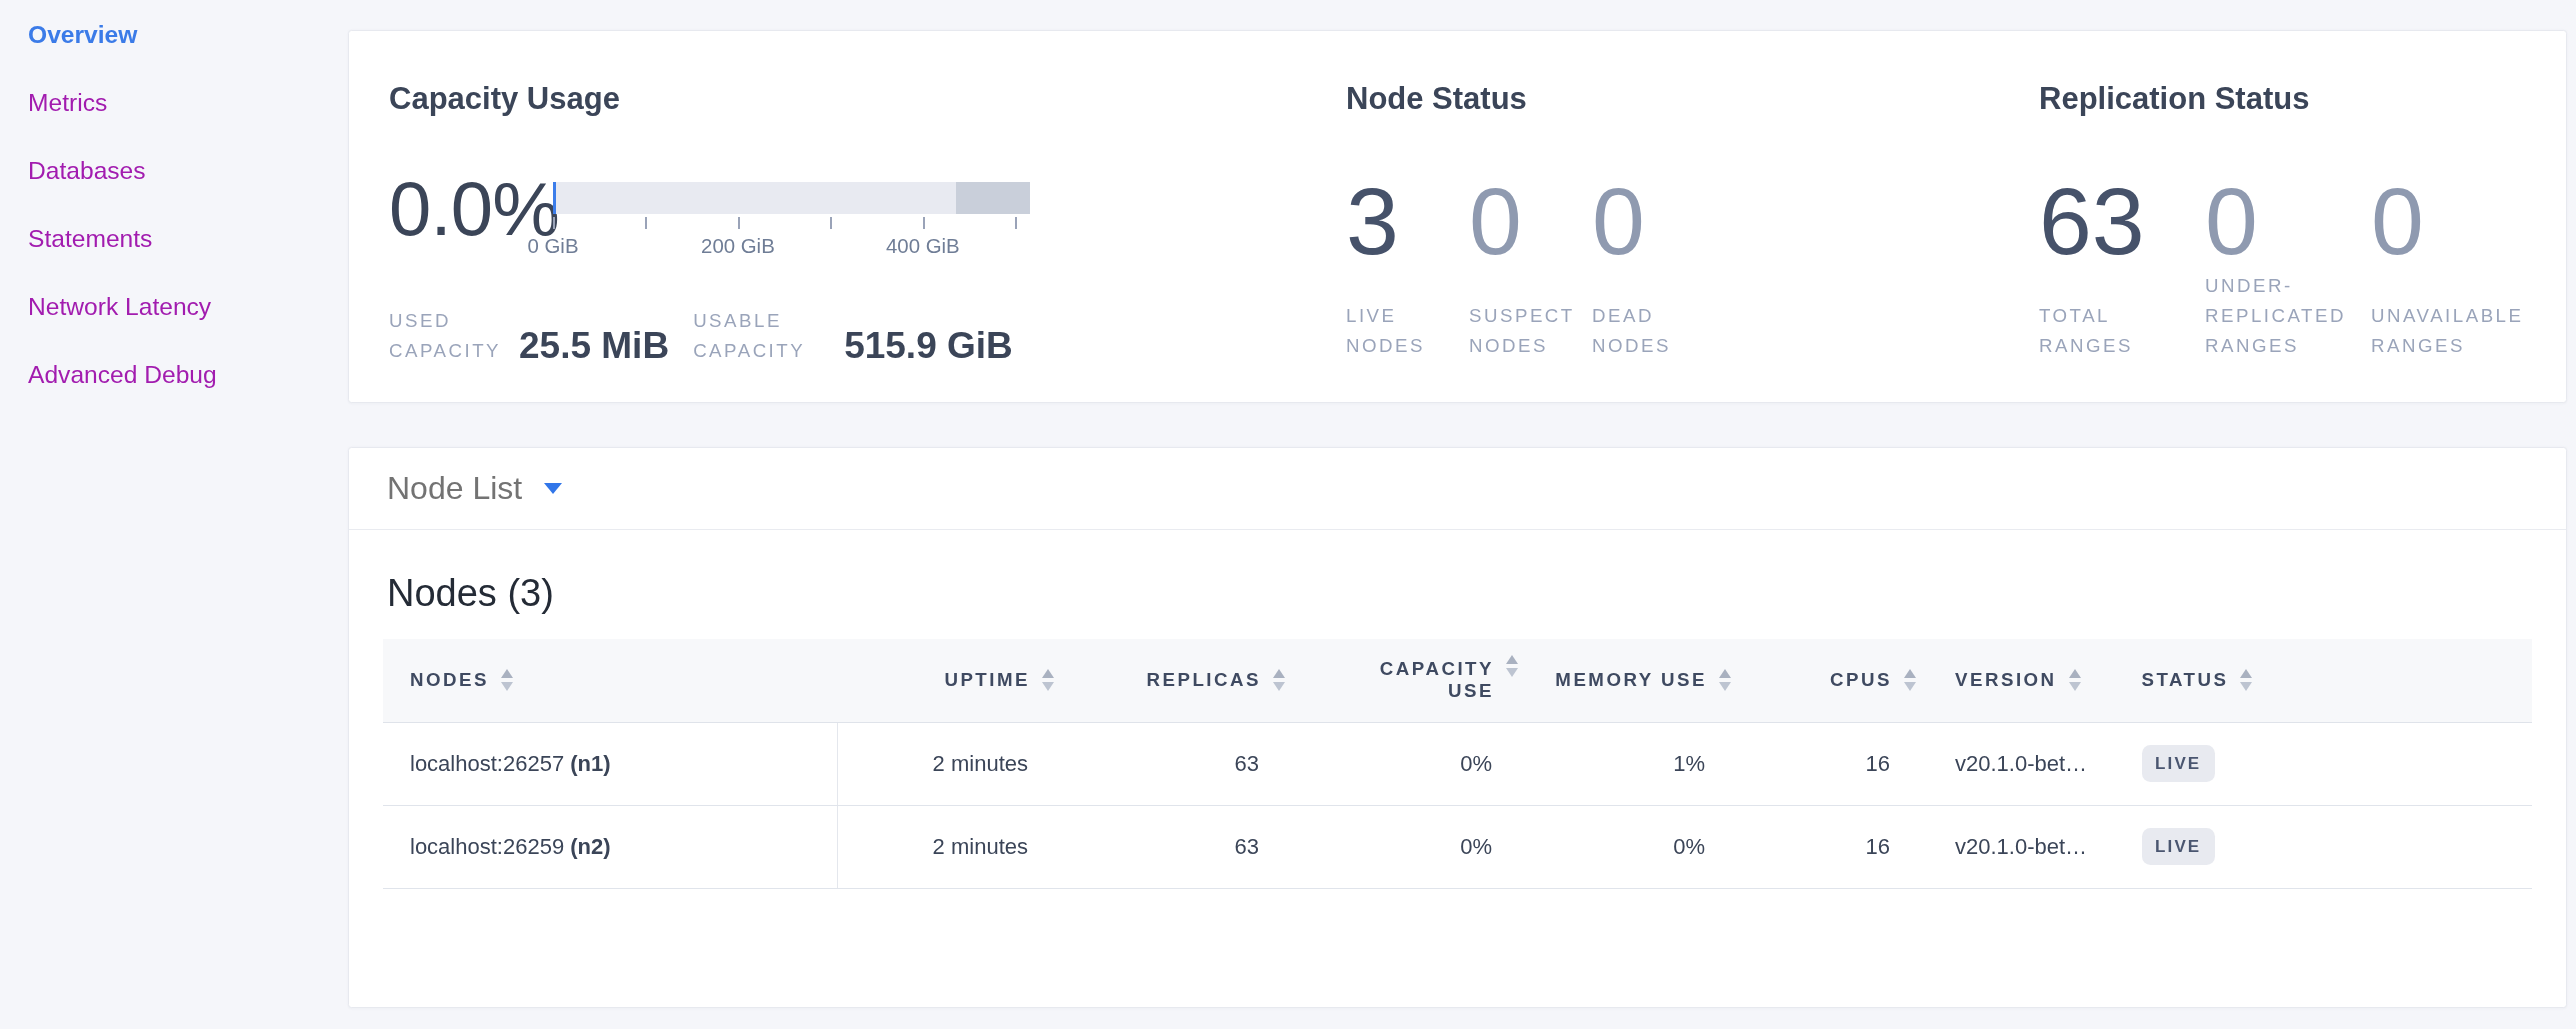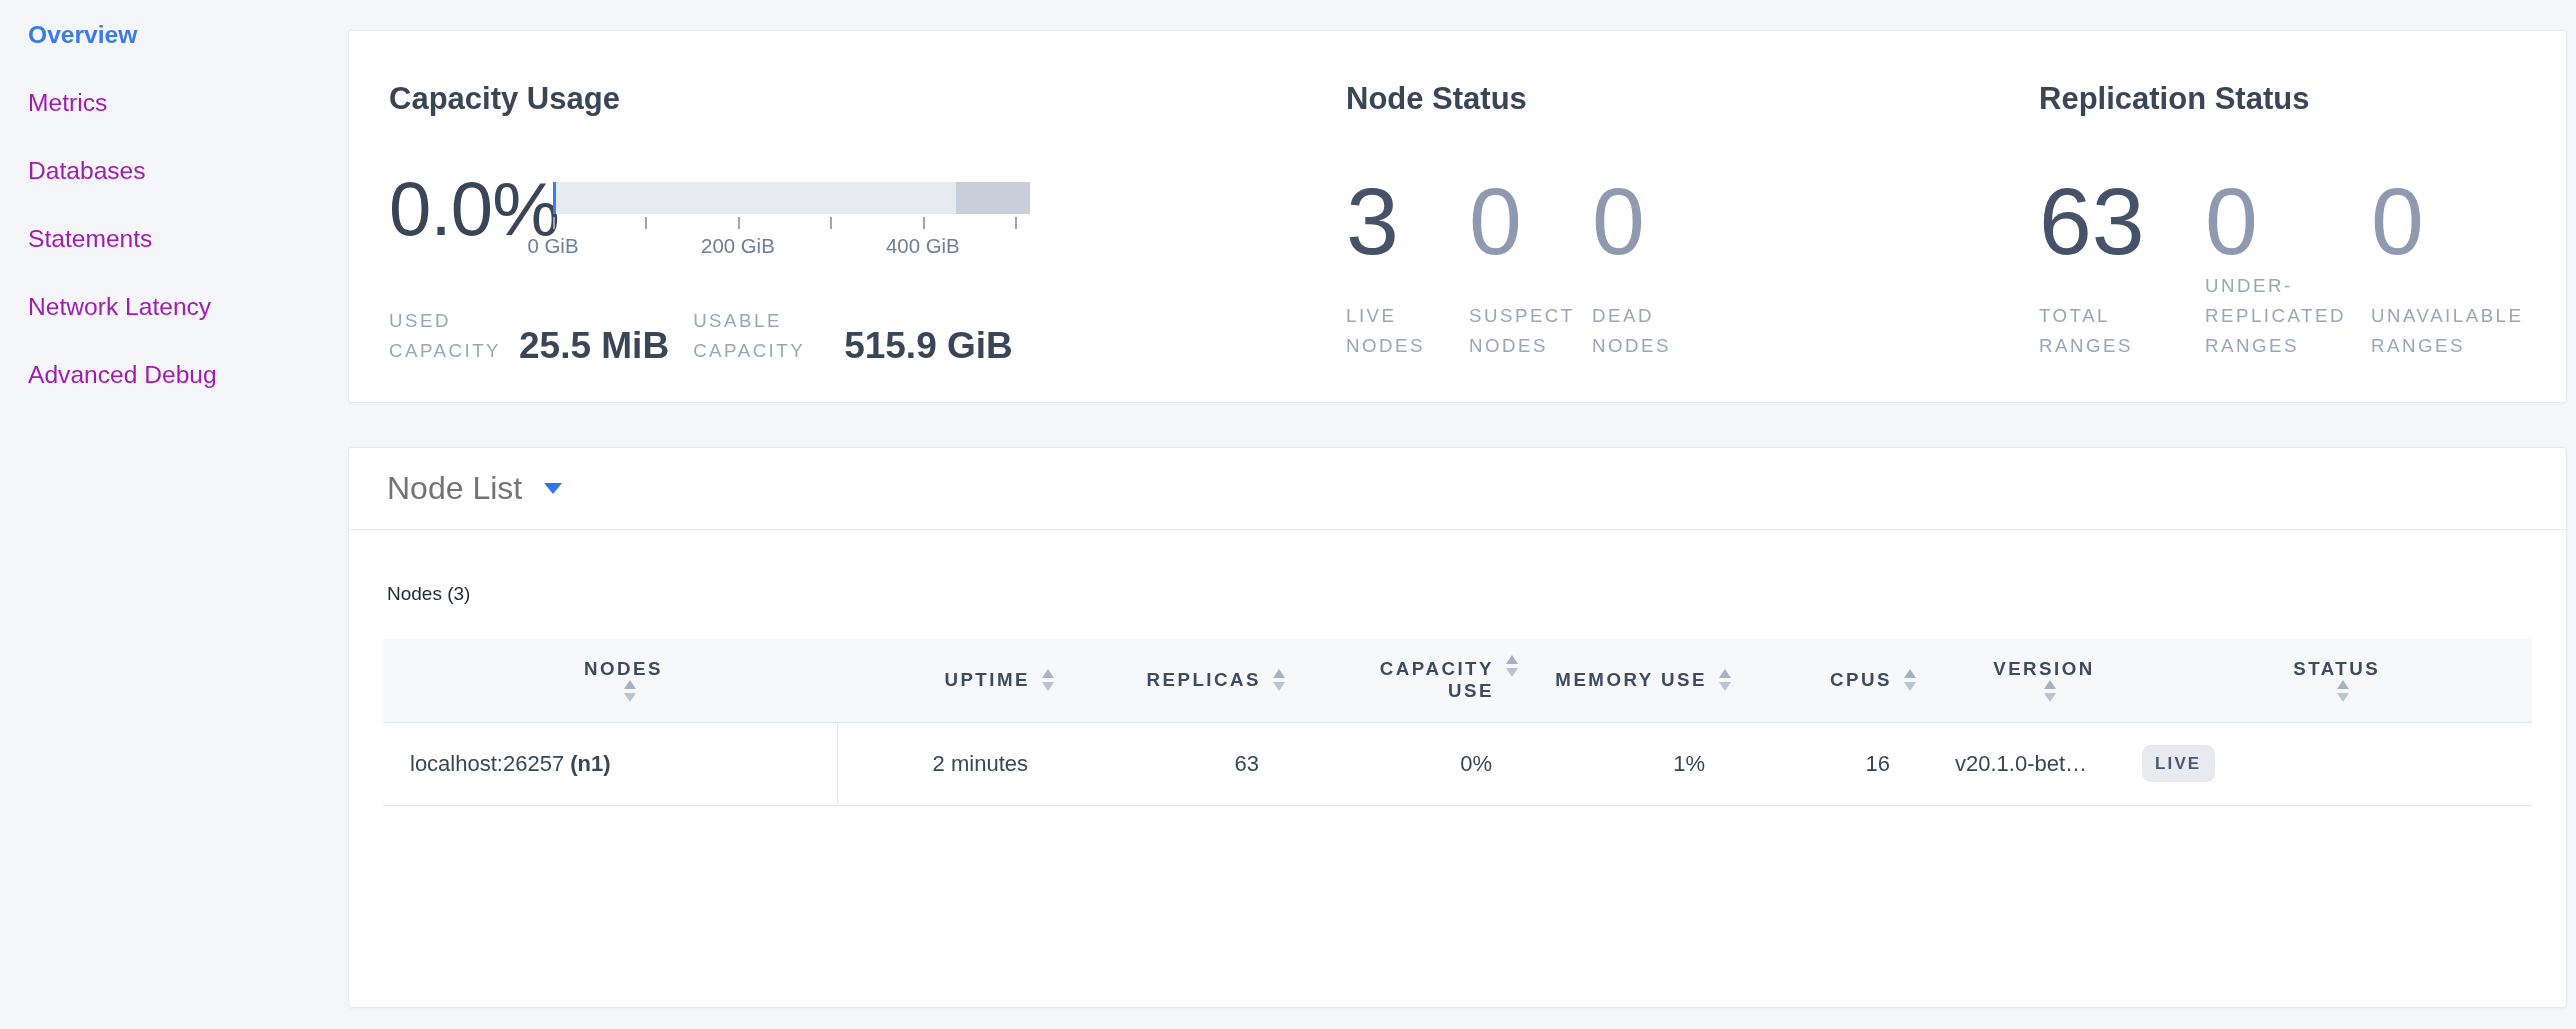--- a/index.html
+++ b/index.html
@@ -70,30 +70,30 @@
     height:82px; display:flex; align-items:center; padding-left:38px;
     border-bottom:1.7px solid #e9ebf0;
   }
   .view-dropdown { display:flex; align-items:center; cursor:pointer; }
   .view-dropdown .label { font-size:32px; font-weight:400; color:#737373; }
   .caret {
     width:0; height:0; margin-left:22px;
     border-left:9.3px solid transparent; border-right:9.3px solid transparent;
     border-top:11px solid #3176e9;
   }
-  .table-title { font-size:19px; line-height:37px; font-weight:500; color:#242b36; margin:45px 0 0 38px; }
+  .table-title { font-size:38px; line-height:37px; font-weight:500; color:#242b36; margin:45px 0 0 38px; }
 
   table { border-collapse:collapse; table-layout:fixed; width:2149px; margin:27px 34px 0 34px; }
   thead th { background:#f7f8fa; height:83px; border-bottom:1.7px solid #dfe3ea; }
   .th-inner {
     display:flex; align-items:center; font-size:18.7px; font-weight:700;
     letter-spacing:2.5px; color:#3f4a61; cursor:pointer;
   }
   .th-right .th-inner { justify-content:flex-end; padding-right:22px; }
-  .th-left  .th-inner { justify-content:flex-start;flex-direction:column; }
+  .th-left  .th-inner { justify-content:flex-start; }
   th.c1 .th-inner { padding-left:27px; }
   th.c7 .th-inner { padding-left:17px; }
   th.c8 .th-inner { padding-left:8.5px; }
   .th-label { text-align:right; }
   .th-left .th-label { text-align:left; }
   th.c4 .th-label { max-width:115px; }
   .sort-icon { display:flex; flex-direction:column; margin-left:12px; }
   th.c4 .sort-icon { margin-top:-29px; }
   .tri-up { width:0; height:0; border-left:6.8px solid transparent; border-right:6.8px solid transparent; border-bottom:9.3px solid #a9b1c0; margin-bottom:4.2px; }
   .tri-down { width:0; height:0; border-left:6.8px solid transparent; border-right:6.8px solid transparent; border-top:9.3px solid #bdc4d1; }
@@ -303,19 +303,29 @@
           <tr>
             <td class="c1"><span>localhost:26257</span> <span class="node-id">(n1)</span></td>
             <td class="num">2 minutes</td>
             <td class="num">63</td>
             <td class="num">0%</td>
             <td class="num">1%</td>
             <td class="num">16</td>
             <td class="c7">v20.1.0-bet…</td>
             <td class="c8"><span class="badge">LIVE</span></td>
           </tr>
+          <tr>
+            <td class="c1"><span>localhost:26259</span> <span class="node-id">(n2)</span></td>
+            <td class="num">2 minutes</td>
+            <td class="num">63</td>
+            <td class="num">0%</td>
+            <td class="num">0%</td>
+            <td class="num">16</td>
+            <td class="c7">v20.1.0-bet…</td>
+            <td class="c8"><span class="badge">LIVE</span></td>
+          </tr>
         </tbody>
       </table>
     </section>
 
   </main>
 </div>
 
 
 </body></html>

